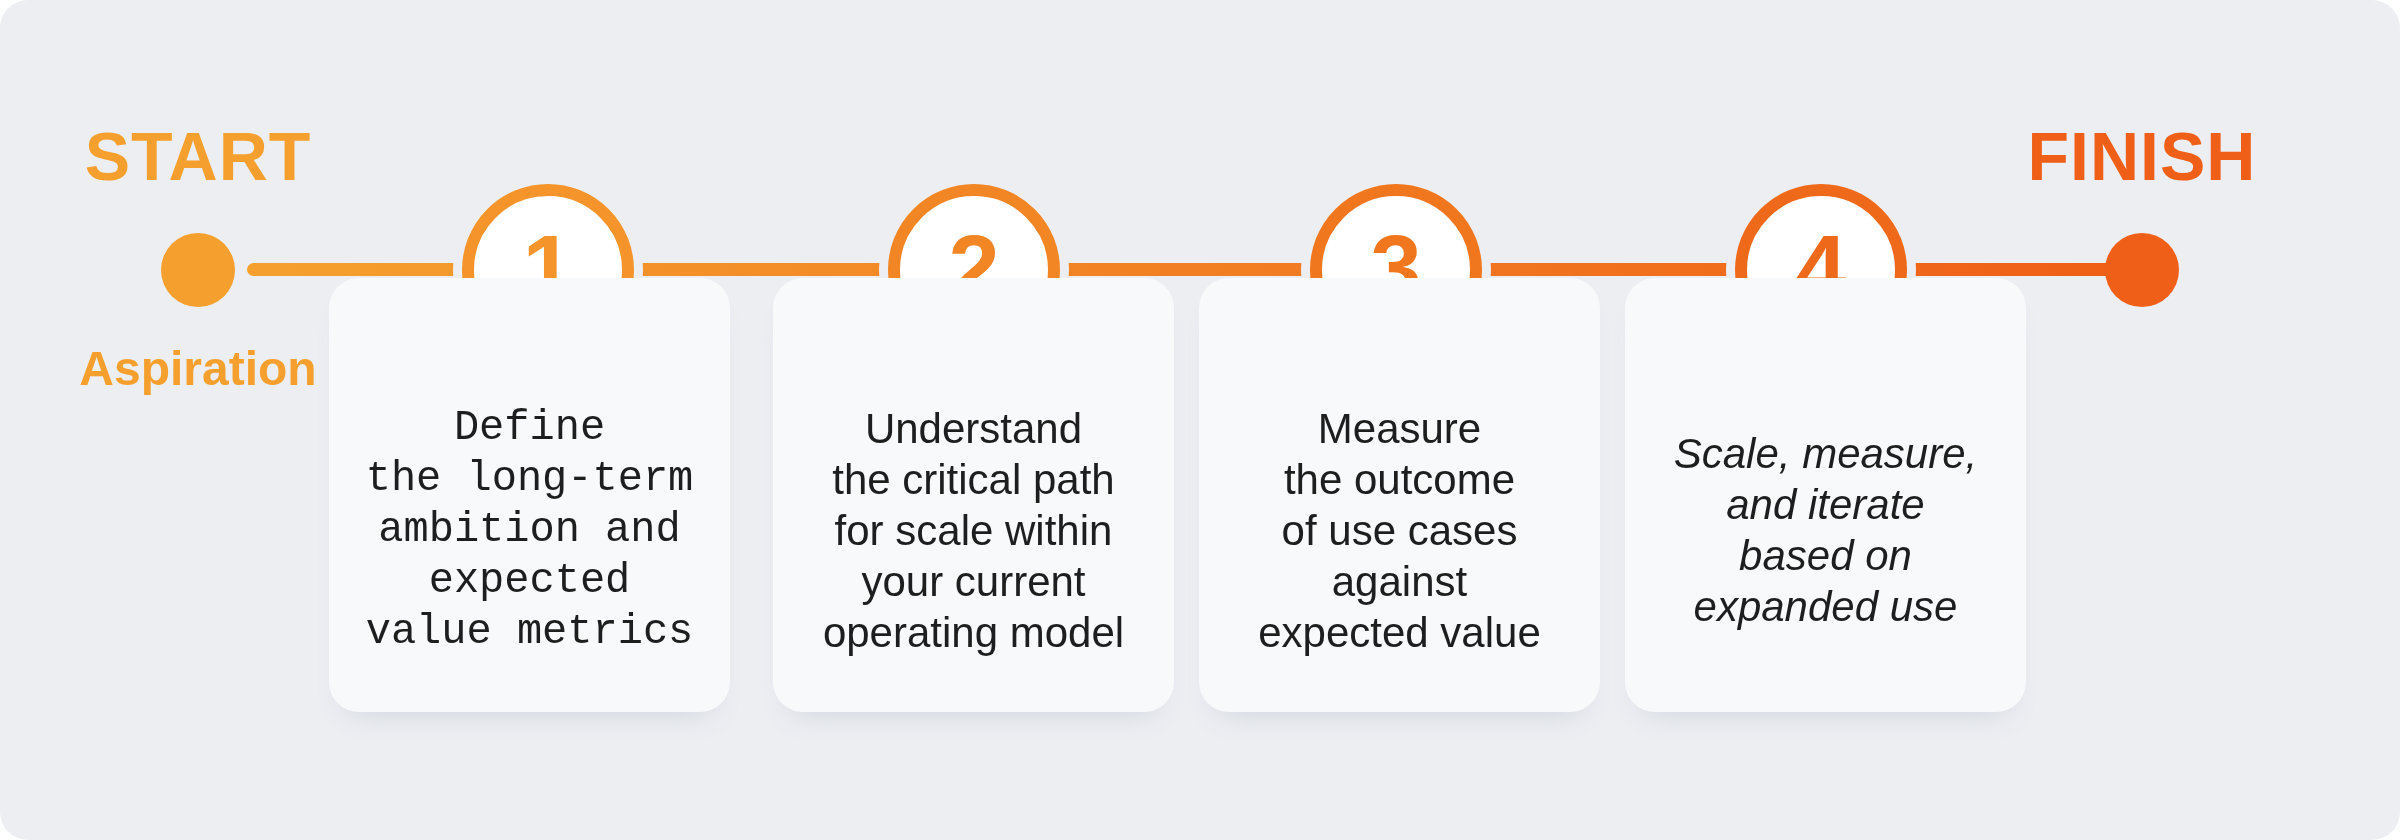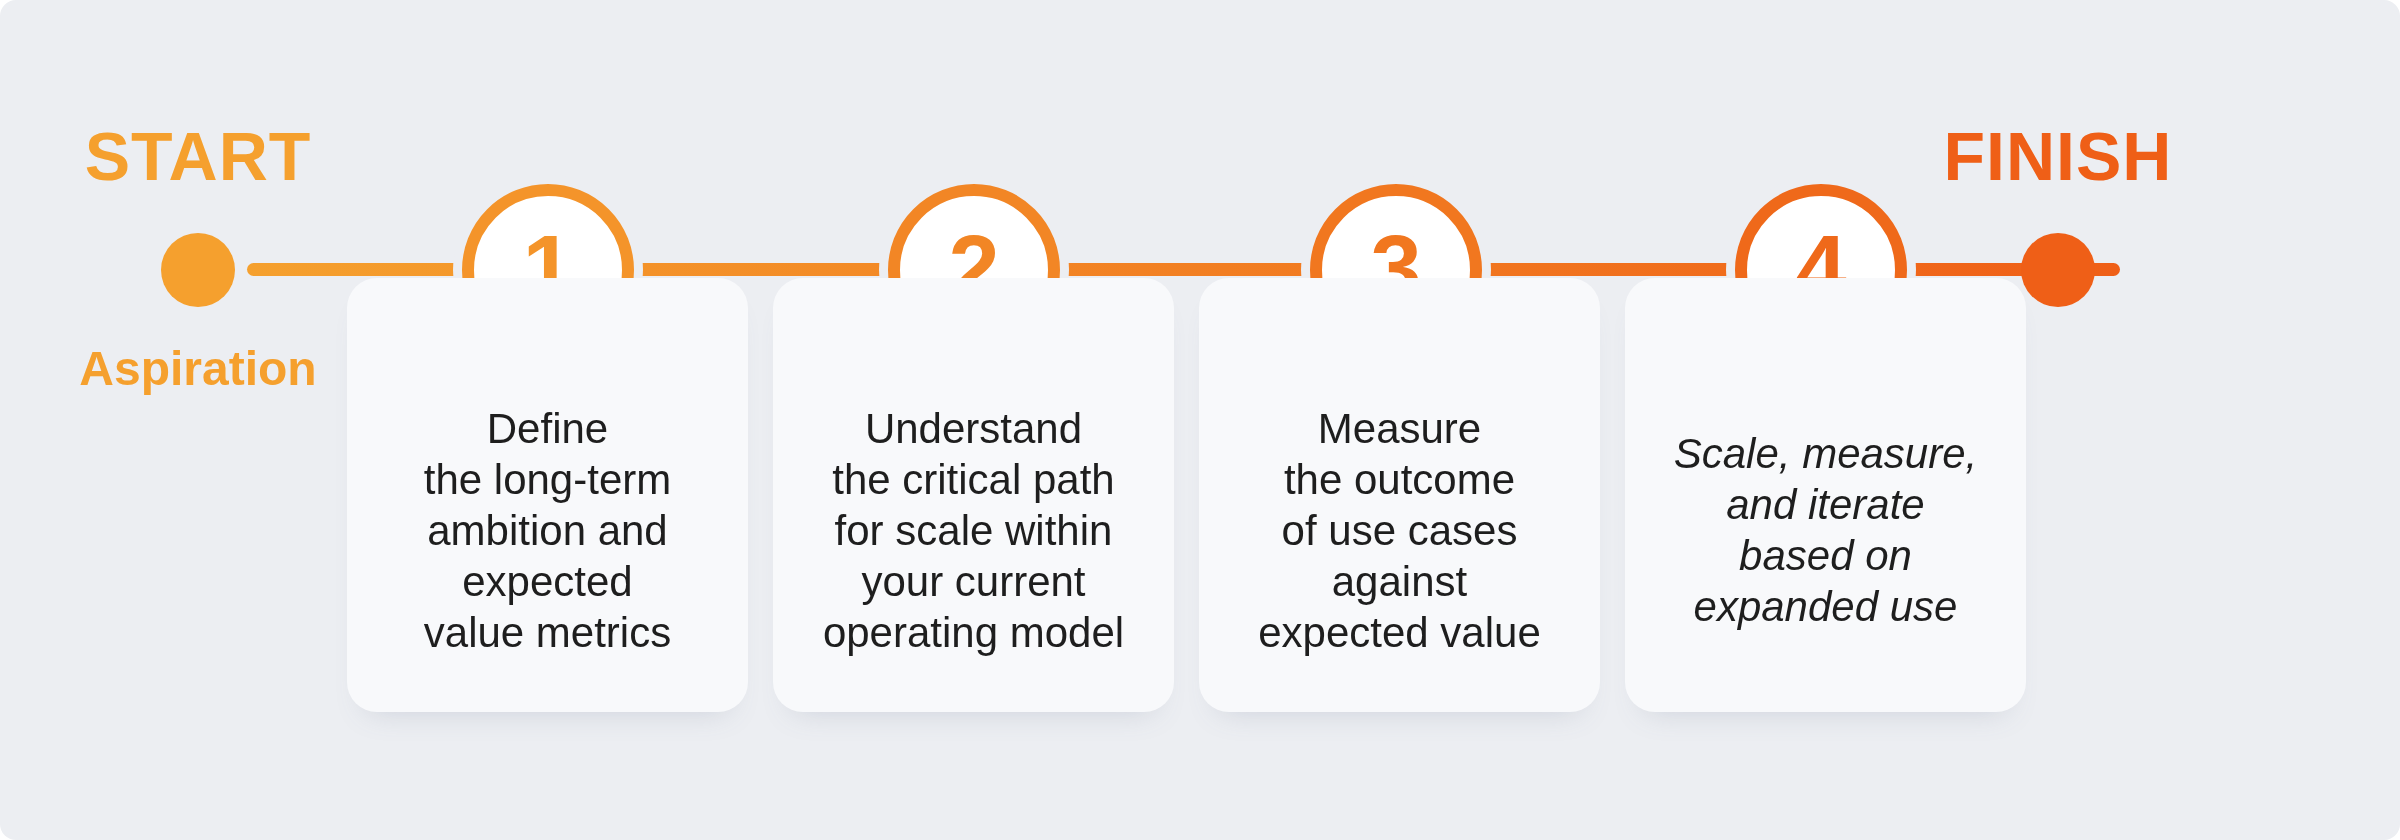--- a/index.html
+++ b/index.html
@@ -5,37 +5,37 @@
   html,body{margin:0;padding:0;background:#ffffff;}
   .canvas{
     position:relative;
     width:2400px;height:840px;
     font-family:"Liberation Sans", sans-serif;
     overflow:hidden;
   }
   .panel{
     position:absolute;inset:0;
     background:var(--panel-bg,#ECEEF2);
-    border-radius:16px;
+    border-radius:28px;
   }
   
   .timeline-line{
     position:absolute;
     left:247px;top:263px;
     width:1873px;height:13px;
     border-radius:7px;
     background:linear-gradient(90deg, var(--start-accent,#F5A02E), var(--finish-accent,#EF5F17));
   }
   
   .endpoint{
     position:absolute;top:0;height:100%;width:340px;
     text-align:center;
   }
   .endpoint.start{left:28px;}
-  .endpoint.finish{left:1888px;}
+  .endpoint.finish{left:1972px;}
   .endpoint-label{
     position:absolute;top:122px;left:0;right:0;
     font-size:68px;font-weight:800;letter-spacing:1px;
     line-height:68px;
   }
   .endpoint.start .endpoint-label{color:var(--start-accent,#F5A02E);}
   .endpoint.finish .endpoint-label{color:var(--finish-accent,#EF5F17);}
   .endpoint-dot{
     position:absolute;top:233px;left:50%;
     width:74px;height:74px;margin-left:-37px;
@@ -74,21 +74,21 @@
   .step-card{
     position:absolute;top:278px;
     width:401px;height:434px;
     background:var(--card-bg,#F8F9FB);
     border-radius:30px;
     box-shadow:0 18px 30px -20px rgba(100,110,140,0.25);
     display:flex;align-items:center;justify-content:center;
     box-sizing:border-box;
     padding:70px 18px 0 18px;
   }
-  .step-card.p1{left:347px;}
+  .step-card.p1{left:329px;font-family:Liberation Mono, monospace;}
   .step-card.p2{left:773px;}
   .step-card.p3{left:1199px;}
   .step-card.p4{left:1625px;font-style:italic;}
   .step-text{
     font-size:42px;line-height:51px;
     color:var(--text-dark,#1E1E1E);
     text-align:center;
     white-space:pre-line;
   }
 </style>

